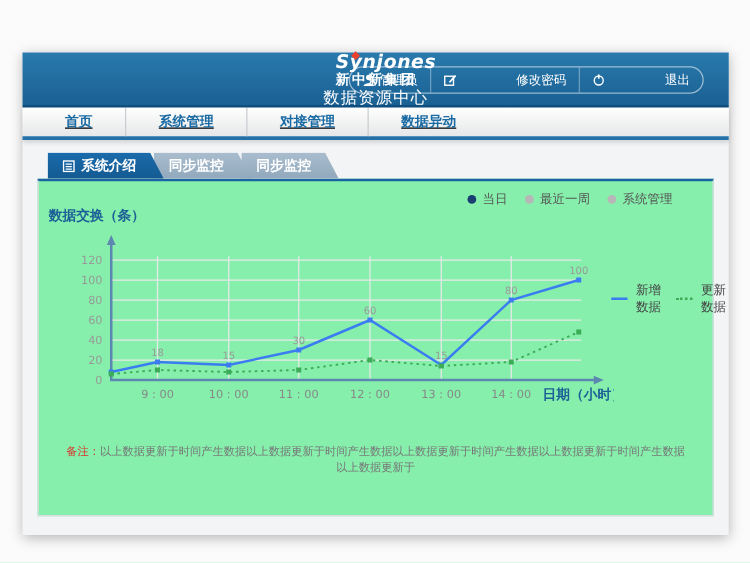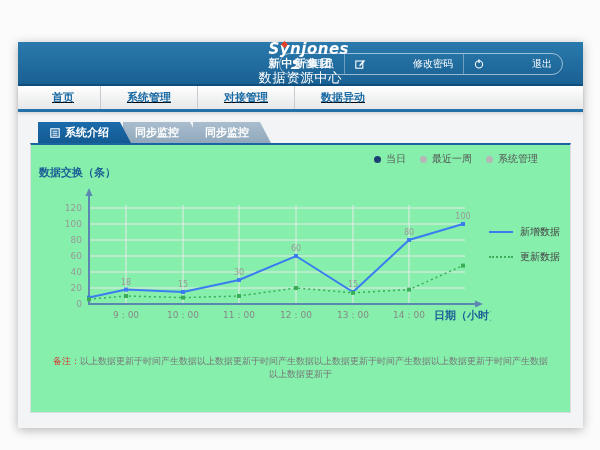--- a/index.html
+++ b/index.html
@@ -50,21 +50,21 @@
 
   
   .panel { position:relative; height:270px; background:#86efac;
     border:1px solid #d8dde2; border-top:2px solid #1b64a2; }
   .radio-legend { position:absolute; top:7px; right:32px; display:flex; gap:14px; }
   .radio-item { display:flex; align-items:center; gap:5px; font-size:10px; color:#555; cursor:pointer; }
   .radio-dot { width:7px; height:7px; border-radius:50%; background:#b7b7b7; }
   .radio-item.selected .radio-dot { background:#1b3f73; }
   .y-axis-title { position:absolute; left:8px; top:20px; font-size:11px; font-weight:bold; color:#1c5f96; }
   svg.chart { position:absolute; left:0; top:40px; }
-  .series-legend { position:absolute; left:458px; top:80px; display:flex; flex-direction:column; gap:11px; }
+  .series-legend { position:absolute; left:458px; top:80px; display:flex; gap:11px; }
   .legend-item { display:flex; align-items:center; gap:7px; font-size:10px; color:#444; cursor:pointer; }
   .legend-line { width:24px; height:0; border-top-width:2px; }
   .note { position:absolute; left:0; top:210px; width:100%; text-align:center;
     font-size:9px; color:#777; padding:0 20px; }
   .note-prefix { color:#d9332e; }
 </style>
 </head>
 <body>
 
 <div class="page">

